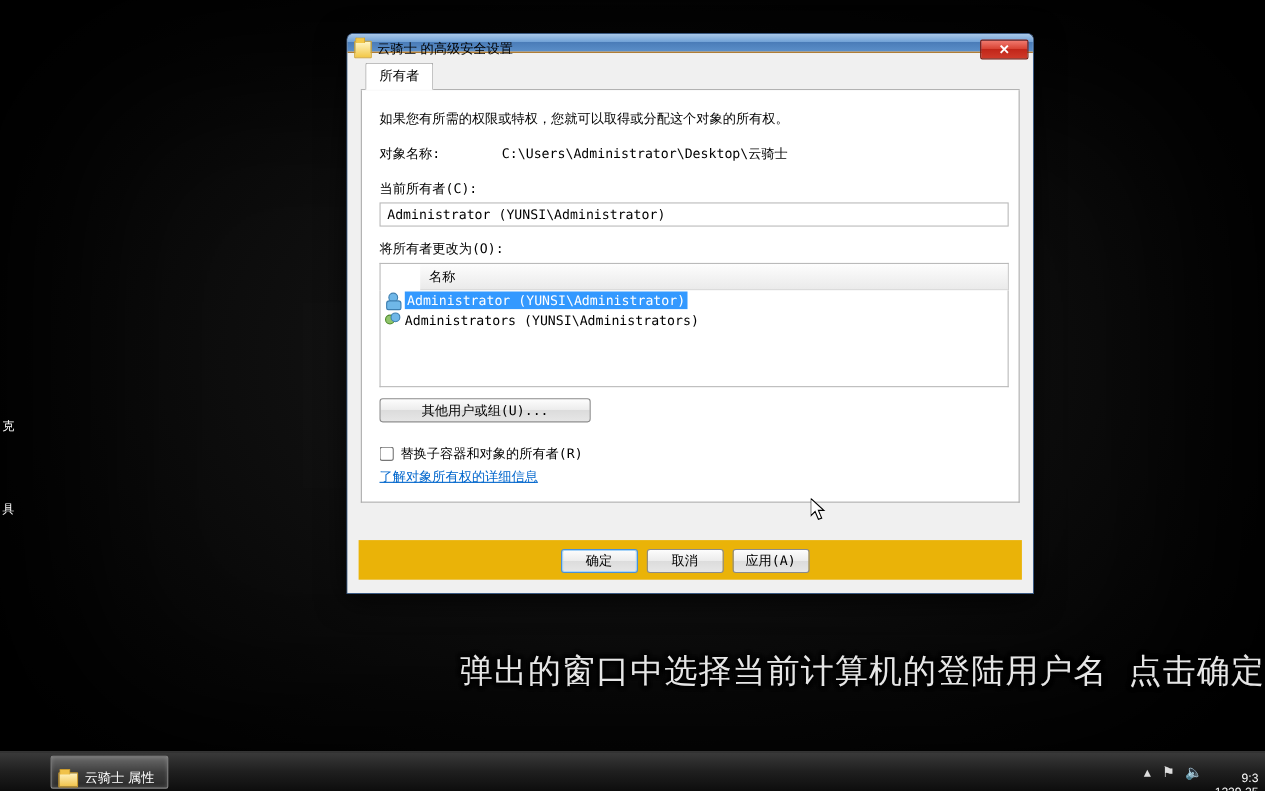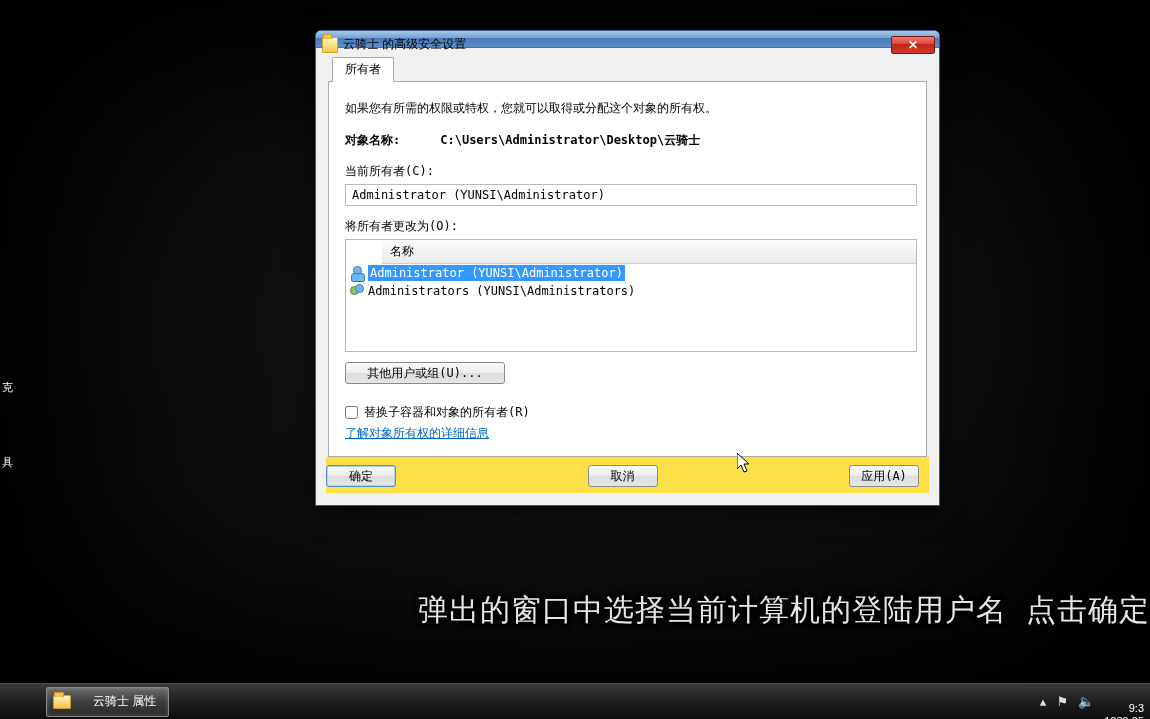--- a/index.html
+++ b/index.html
@@ -124,21 +124,21 @@
 .tab-panel {
   border: 1px solid #ababab;
   border-top: none;
   background: #fff;
   padding: 16px 10px 14px 16px;
   margin: 0 2px;
 }
 .tab-panel, .tab-panel * { font-family: "SimSun","宋体", monospace; }
 
 .info-line { margin-bottom: 14px; line-height: 1.7; }
-.row { display: flex; gap: 40px; margin-bottom: 14px; font-weight: bold; }
+.row { display: flex; gap: 56px; margin-bottom: 14px; }
 .row .label { white-space: nowrap; }
 .row .value { white-space: nowrap; }
 
 .group-label { margin-bottom: 4px; }
 .textbox {
   width: 572px;
   height: 22px;
   border: 1px solid #bababa;
   background: #fff;
   padding: 3px 6px;
@@ -205,36 +205,37 @@
   border: 1px solid #8b8b8b;
   border-radius: 3px;
   font-size: 12px;
   font-family: "SimSun","宋体", monospace;
   cursor: pointer;
 }
 .win-button.default {
   border: 1px solid #4a90d9;
   box-shadow: inset 0 0 0 1px #a8d4f7;
 }
-.other-users { width: 160px; margin-bottom: 14px; }
+.other-users { width: 192px; margin-bottom: 14px; }
 
 .chk-row { display: flex; align-items: center; gap: 6px; margin-bottom: 4px; }
 .chk-row input { width: 13px; height: 13px; }
 .link { color: #0066cc; text-decoration: underline; cursor: pointer; }
 .foot-panel {
   padding-top: 6px;
   border-top: 0;
 }
 
 .dlg-footer {
   display: flex;
-  justify-content: space-between;
+  justify-content: center;
   gap: 8px;
   padding: 8px 10px 6px 0;
-  background: #fde047;
+  background: #eab308;
+  margin-top: 34px;
 }
 .dlg-footer .win-button { min-width: 70px; }
 
 
 .cursor {
   position: absolute;
   left: 737px; top: 453px;
   width: 0; height: 0;
   pointer-events: none;
 }
@@ -260,21 +261,21 @@
   border-top: 1px solid #4a4a4a;
   display: flex;
   align-items: center;
   color: #fff;
 }
 .start-orb {
   width: 46px; height: 36px;
   display: flex; align-items: center; justify-content: center;
 }
 .task-item {
-  display: flex; align-items: center; gap: 22px;
+  display: flex; align-items: flex-end; gap: 6px;
   height: 30px;
   padding: 0 12px 0 6px;
   margin-left: 0;
   background: linear-gradient(to bottom, #6b6b6b 0%, #3e3e3e 50%, #2a2a2a 100%);
   border: 1px solid #888;
   border-radius: 2px;
   box-shadow: inset 0 0 4px rgba(255,255,255,0.2);
 }
 .task-item .folder-icon {
   width: 18px; height: 14px;

